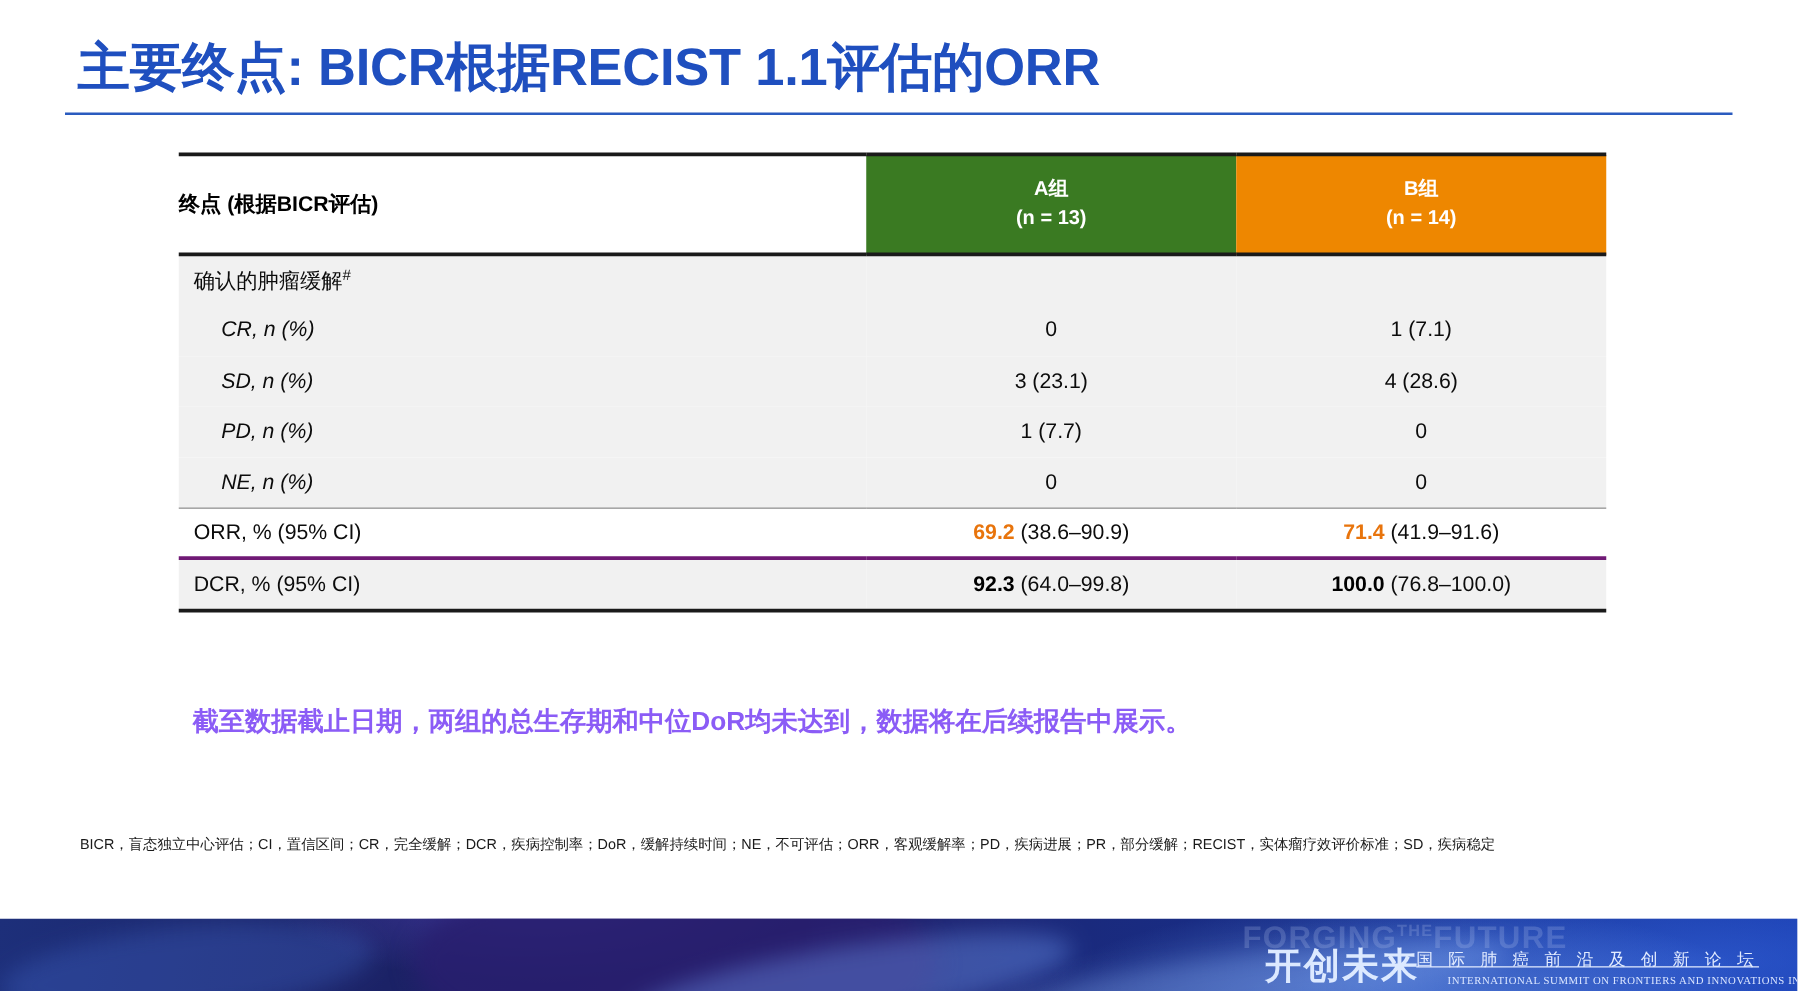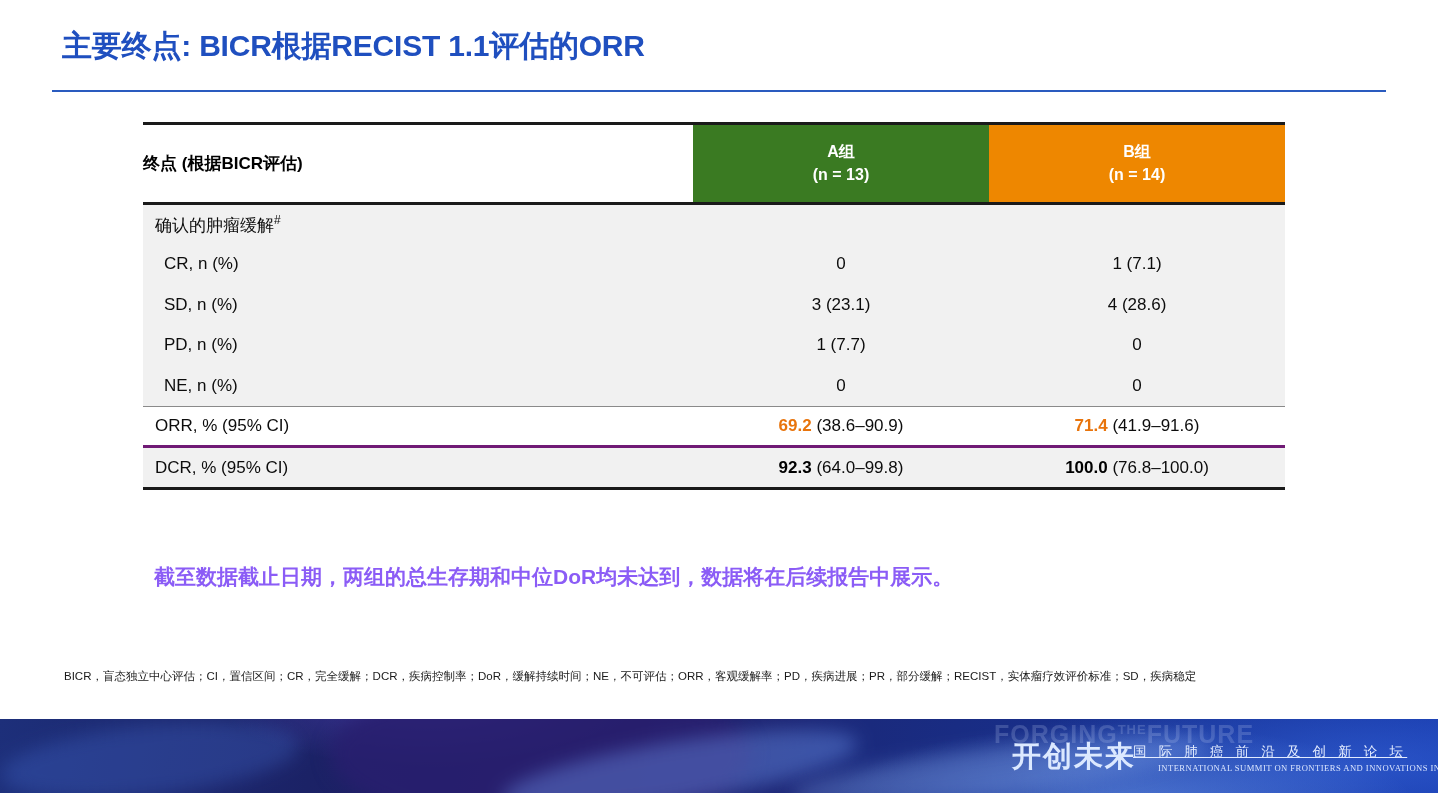--- a/index.html
+++ b/index.html
@@ -12,21 +12,21 @@
     font-family: "Liberation Sans", sans-serif;
     background: #ffffff;
     position: relative;
   }
 
   
   .slide-title {
     position: absolute;
     left: 62px;
     top: 26px;
-    font-size: 30px;
+    font-size: 42px;
     font-weight: bold;
     color: #1f4fbf;
     letter-spacing: -0.2px;
     white-space: nowrap;
   }
   .title-rule {
     position: absolute;
     left: 52px;
     top: 90px;
     width: 1334px;
@@ -91,21 +91,21 @@
     vertical-align: middle;
     border: none;
   }
   tbody td.num {
     text-align: center;
     padding: 0;
   }
   tr.shaded td { background: #f1f1f1; }
   tr.plain td  { background: #ffffff; }
 
-  td.indent { padding-left: 21px; }
+  td.indent { padding-left: 34px; font-style: italic; }
 
   tr.orr td { border-top: 1px solid #8a8a8a; }
   tr.dcr td { border-top: 3px solid #701a75; }
   tr.dcr td { background: #f1f1f1; }
 
   .bottom-rule {
     height: 3px;
     background: #1a1a1a;
     width: 100%;
   }
@@ -135,21 +135,21 @@
     line-height: 1.55;
     color: #1a1a1a;
   }
 
   
   .footer {
     position: absolute;
     left: 0;
     bottom: 0;
     width: 1438px;
-    height: 74px;
+    height: 58px;
     overflow: hidden;
     background:
       radial-gradient(ellipse 420px 120px at 78% 120%, rgba(120,170,255,0.55), rgba(120,170,255,0) 70%),
       radial-gradient(ellipse 300px 90px at 30% -20%, rgba(90,70,190,0.6), rgba(90,70,190,0) 70%),
       radial-gradient(ellipse 500px 130px at 95% 60%, rgba(60,110,230,0.55), rgba(60,110,230,0) 72%),
       linear-gradient(100deg, #1d2f7a 0%, #1b2266 22%, #241d63 40%, #1a2a7d 60%, #17308f 78%, #1334a5 100%);
   }
   .footer .swirl {
     position: absolute;
     border-radius: 50%;

